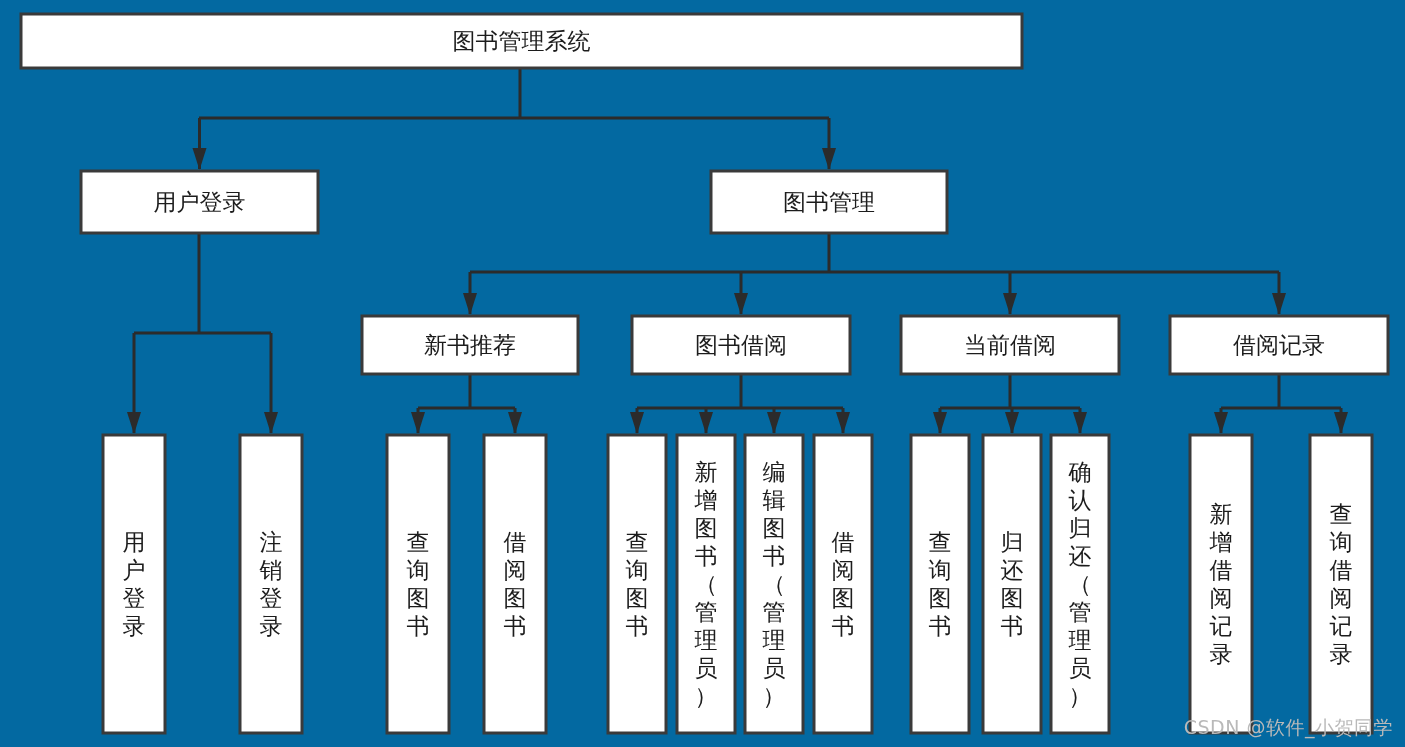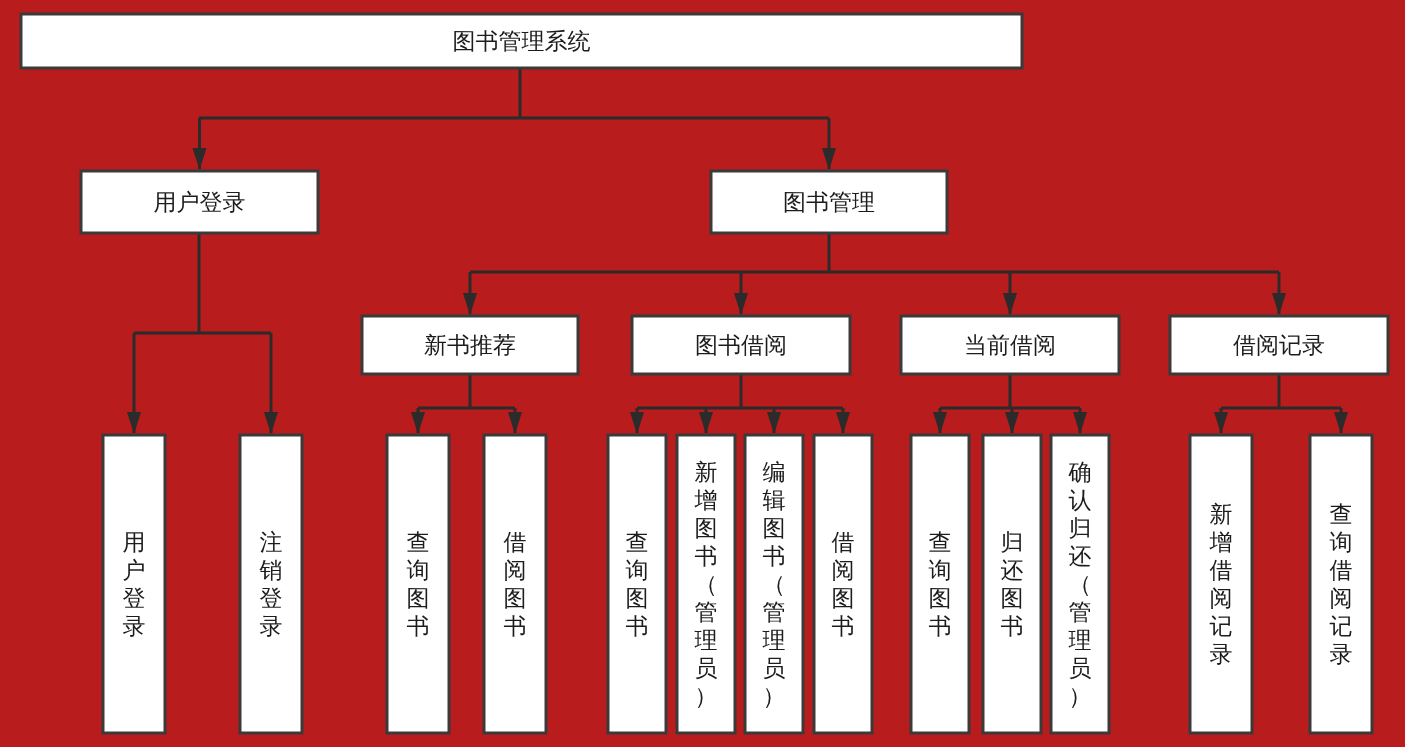--- a/index.html
+++ b/index.html
@@ -10,21 +10,21 @@
   body {
     width: 1405px;
     height: 747px;
     font-family: "DejaVu Sans", "Liberation Sans", sans-serif;
     overflow: hidden;
   }
   #diagram-root {
     position: relative;
     width: 1405px;
     height: 747px;
-    background: #b91c1c;
+    background: #0369a1;
   }
   svg.flow {
     position: absolute;
     left: 0;
     top: 0;
     width: 1405px;
     height: 747px;
   }
   .node-box {
     fill: #ffffff;
@@ -255,14 +255,15 @@
           <rect x="1190" y="435" width="62" height="298" class="node-box"></rect>
           <text x="1221" y="521.84" class="node-label-vertical"><tspan x="1221" dy="0">新</tspan><tspan x="1221" dy="28">增</tspan><tspan x="1221" dy="28">借</tspan><tspan x="1221" dy="28">阅</tspan><tspan x="1221" dy="28">记</tspan><tspan x="1221" dy="28">录</tspan></text>
         </g>
         <g>
           <rect x="1310" y="435" width="62" height="298" class="node-box"></rect>
           <text x="1341" y="521.84" class="node-label-vertical"><tspan x="1341" dy="0">查</tspan><tspan x="1341" dy="28">询</tspan><tspan x="1341" dy="28">借</tspan><tspan x="1341" dy="28">阅</tspan><tspan x="1341" dy="28">记</tspan><tspan x="1341" dy="28">录</tspan></text>
         </g>
       </g>
   </svg>
 
+  <div class="watermark">CSDN @软件_小贺同学</div>
 
 </div>
 
 </body></html>

